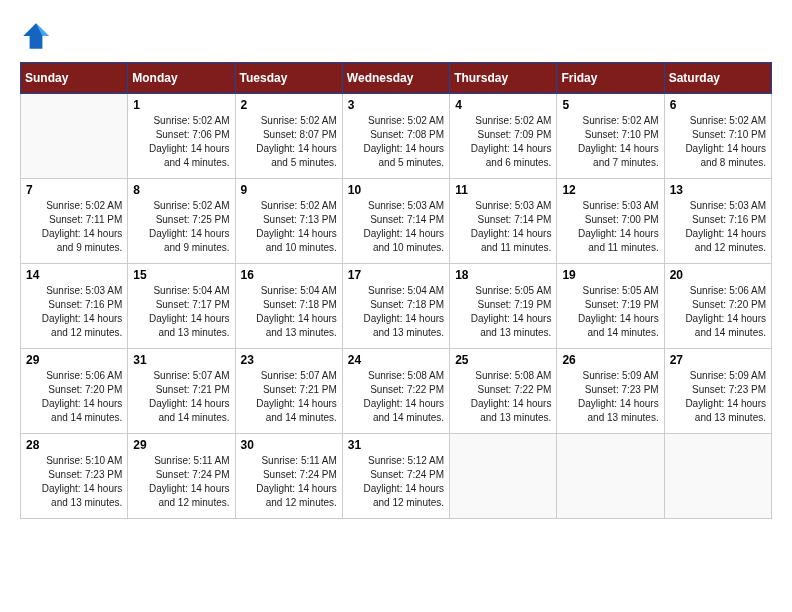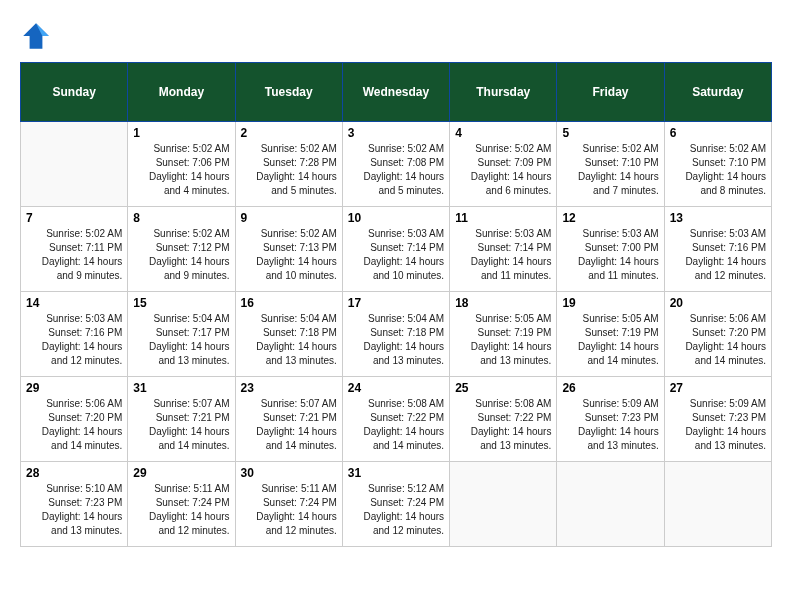--- a/index.html
+++ b/index.html
@@ -42,24 +42,24 @@
     .location {
       font-size: 14px;
       color: #333;
     }
     .calendar {
       width: 100%;
       border-collapse: collapse;
       font-size: 11px;
     }
     .calendar th {
-      background-color: #14532d;
+      background-color: #7f1d1d;
       color: #fff;
-      padding: 22px 4px;
-      text-align: center;
+      padding: 8px 4px;
+      text-align: left;
       font-size: 12px;
       font-weight: bold;
       border: 1px solid #0d47a1;
     }
     .calendar td {
       border: 1px solid #ccc;
       vertical-align: top;
       padding: 4px 5px;
       width: 107px;
       height: 85px;
@@ -121,21 +121,21 @@
         <div class="day-info">
           <span>Sunrise: 5:02 AM</span><br>
           <span>Sunset: 7:06 PM</span><br>
           <span>Daylight: 14 hours and 4 minutes.</span>
         </div>
         </td>
         <td>
           <span class="day-num">2</span>
         <div class="day-info">
           <span>Sunrise: 5:02 AM</span><br>
-          <span>Sunset: 7:28 PM</span><br>
+          <span>Sunset: 8:07 PM</span><br>
           <span>Daylight: 14 hours and 5 minutes.</span>
         </div>
         </td>
         <td>
           <span class="day-num">3</span>
         <div class="day-info">
           <span>Sunrise: 5:02 AM</span><br>
           <span>Sunset: 7:08 PM</span><br>
           <span>Daylight: 14 hours and 5 minutes.</span>
         </div>
@@ -171,21 +171,21 @@
         <div class="day-info">
           <span>Sunrise: 5:02 AM</span><br>
           <span>Sunset: 7:11 PM</span><br>
           <span>Daylight: 14 hours and 9 minutes.</span>
         </div>
         </td>
         <td>
           <span class="day-num">8</span>
         <div class="day-info">
           <span>Sunrise: 5:02 AM</span><br>
-          <span>Sunset: 7:12 PM</span><br>
+          <span>Sunset: 7:25 PM</span><br>
           <span>Daylight: 14 hours and 9 minutes.</span>
         </div>
         </td>
         <td>
           <span class="day-num">9</span>
         <div class="day-info">
           <span>Sunrise: 5:02 AM</span><br>
           <span>Sunset: 7:13 PM</span><br>
           <span>Daylight: 14 hours and 10 minutes.</span>
         </div>

